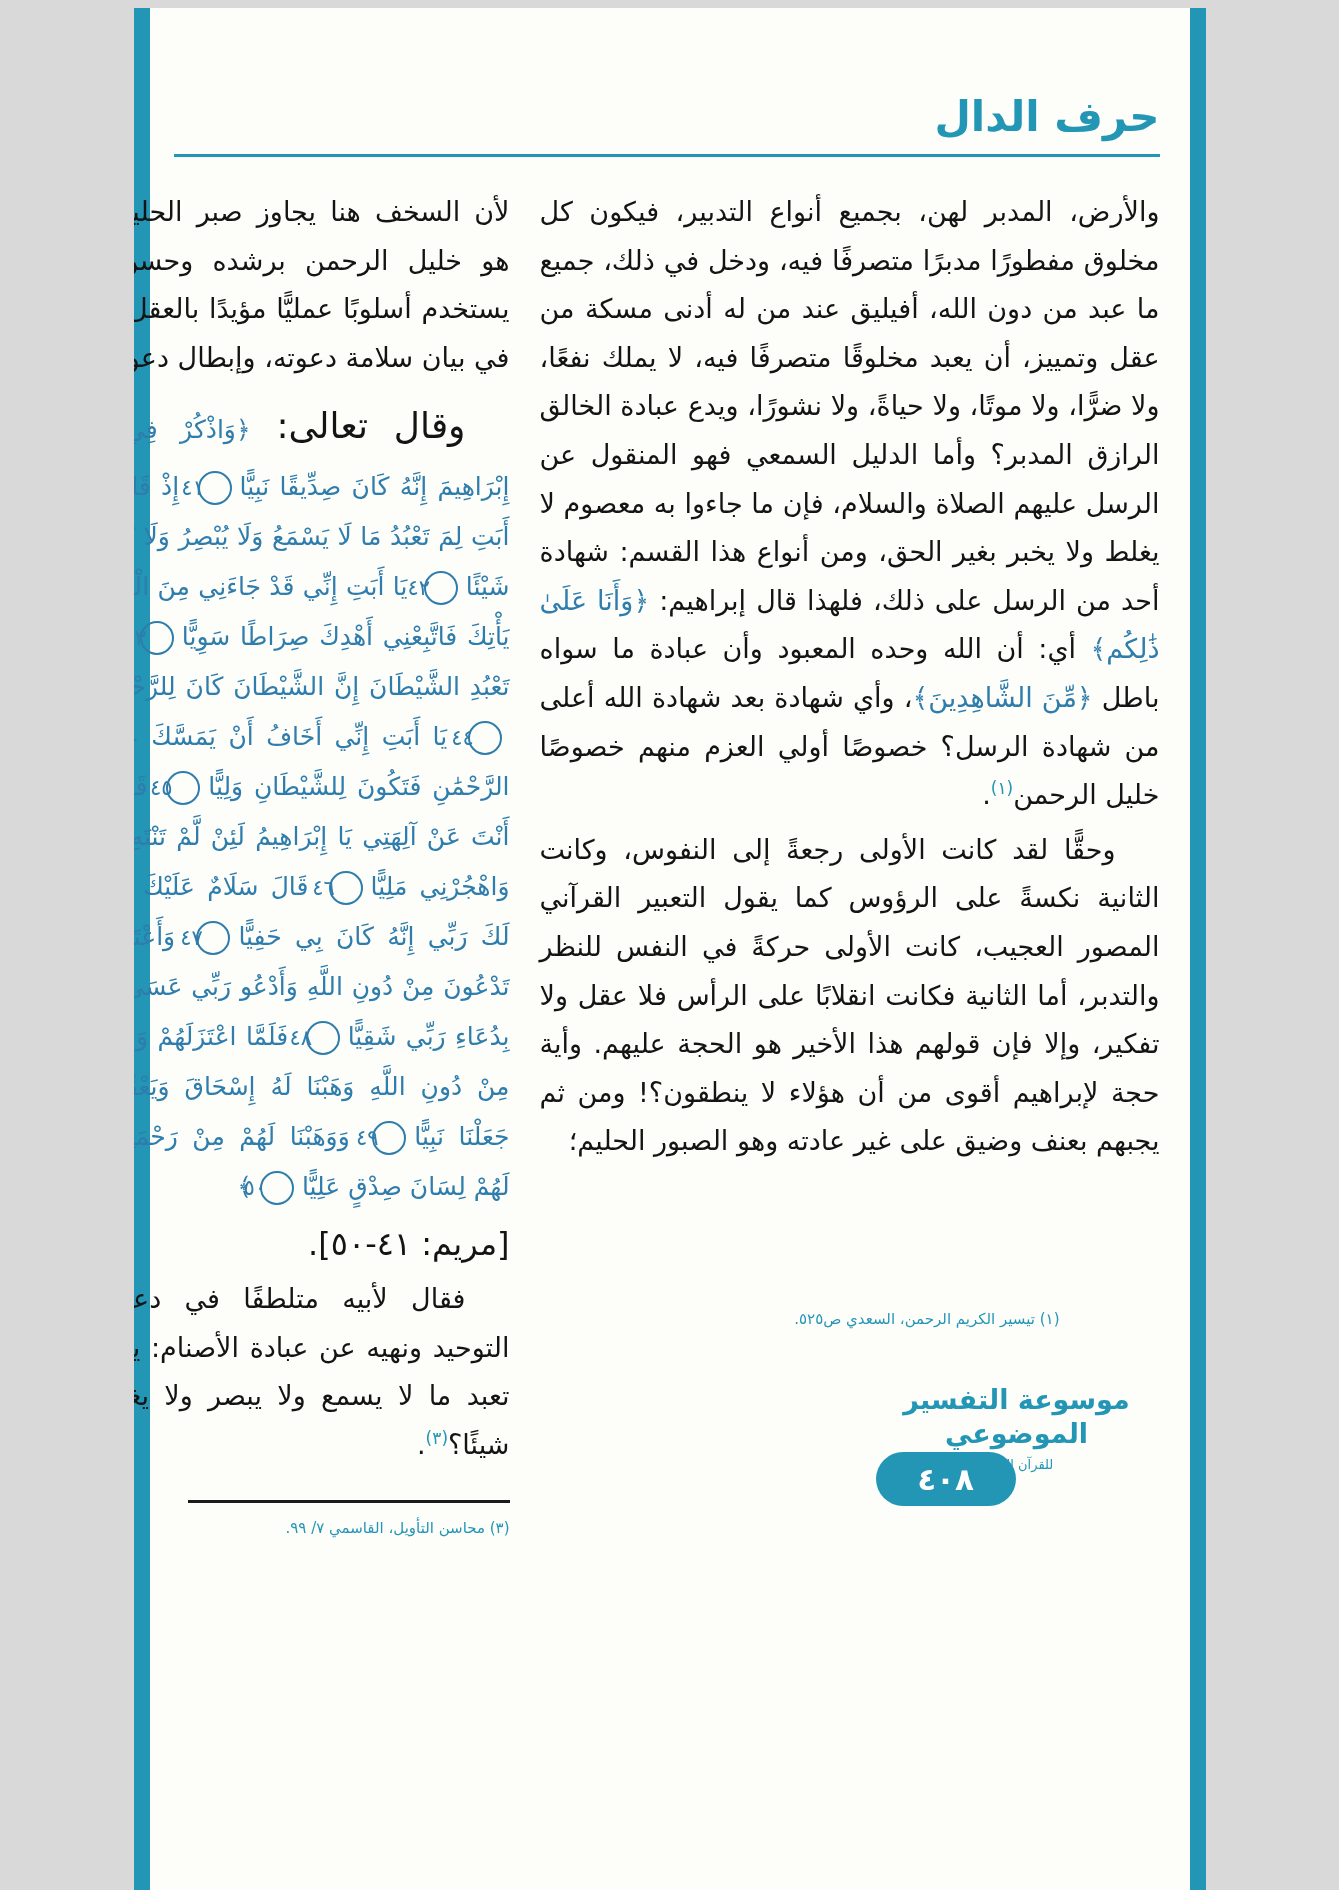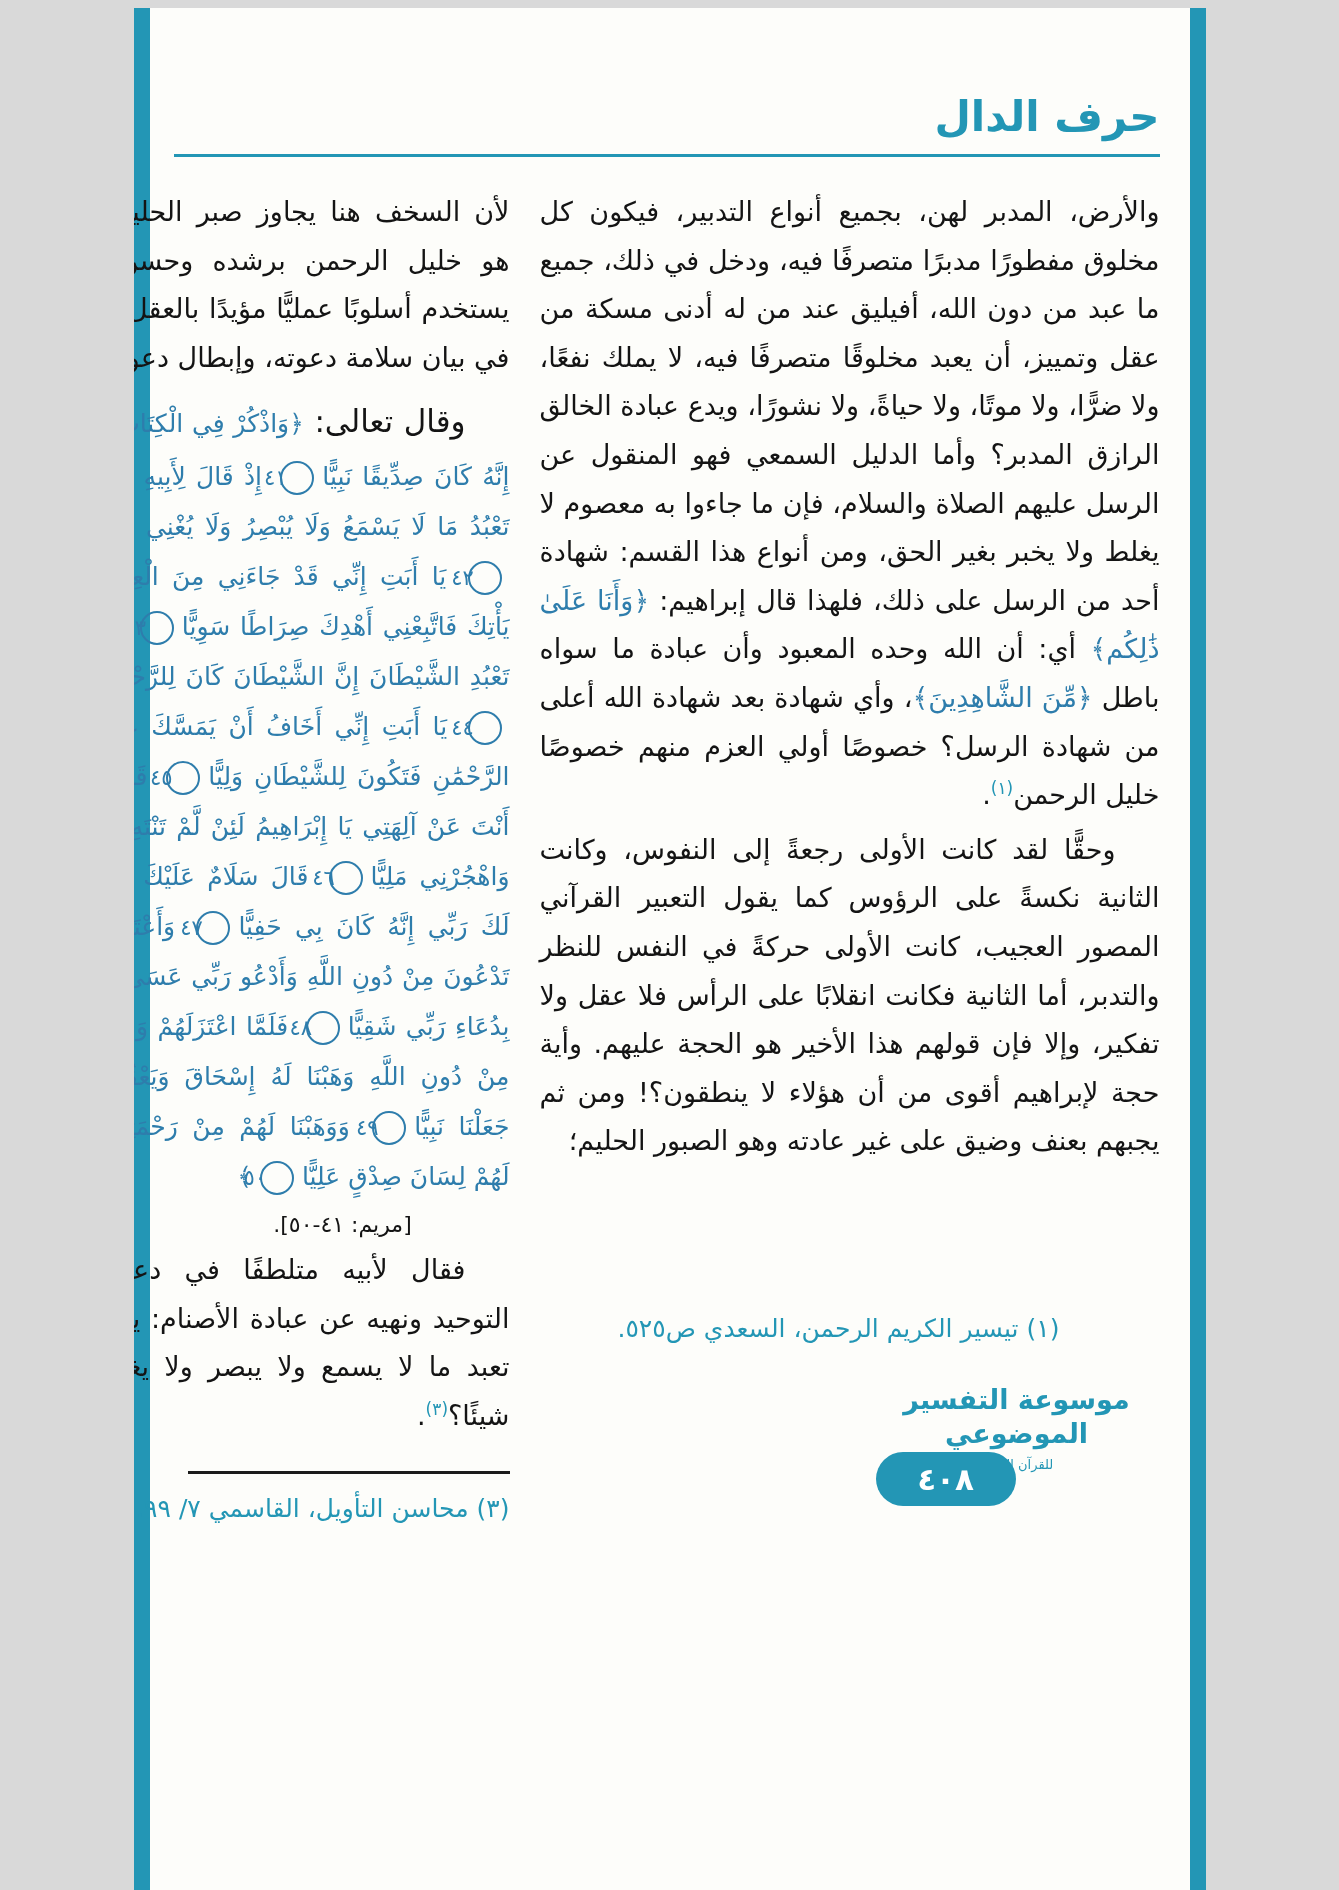--- a/index.html
+++ b/index.html
@@ -24,26 +24,26 @@
   .col-first{width:620px;}
   .col-second{width:474px;}
 
   .para{font-size:27px;line-height:1.8;color:var(--ink);text-align:justify;}
   .para+.para{margin-top:6px;}
   .indent{text-indent:44px;}
   .quran-inline{color:var(--quran);}
   .fnref{color:var(--accent);font-size:17px;vertical-align:super;line-height:0;}
 
   .quran-block{margin-top:8px;font-size:25px;line-height:2.0;color:var(--quran);text-align:justify;}
-  .quran-block .intro{color:var(--ink);font-size:31px;}
+  .quran-block .intro{color:var(--ink);font-size:36px;}
   .medallion{display:inline-flex;align-items:center;justify-content:center;width:34px;height:34px;border:2px solid var(--quran);border-radius:50%;font-size:21px;margin:0 8px;vertical-align:middle;color:var(--quran);}
-  .quote-ref{font-size:22px;color:var(--ink);text-align:center;padding-left:140px;line-height:1.9;margin-top:2px;}
+  .quote-ref{font-size:32px;color:var(--ink);text-align:right;padding-left:140px;line-height:1.9;margin-top:2px;}
 
   .fn-separator{width:322px;height:3px;background:#1b1b1b;margin-top:30px;}
-  .footnote{font-size:25px;line-height:1.8;color:var(--accent);text-align:right;}
+  .footnote{font-size:15px;line-height:1.8;color:var(--accent);text-align:right;}
   .fn-left-area{margin-top:12px;}
   .fn-right-area{margin-top:140px;}
   .fn-right-area .footnote{padding-right:100px;}
   .fn-marker{color:var(--accent);}
 
   .logo{position:absolute;top:1375px;left:756px;width:254px;text-align:center;color:var(--accent);}
   .logo-title{font-size:27px;font-weight:bold;line-height:1.25;}
   .logo-sub{font-size:13px;margin-top:6px;}
 
   .page-badge{position:absolute;top:1444px;right:190px;width:140px;height:54px;background:var(--accent);border-radius:27px;display:flex;align-items:center;justify-content:center;color:#ffffff;font-size:31px;font-weight:bold;}

